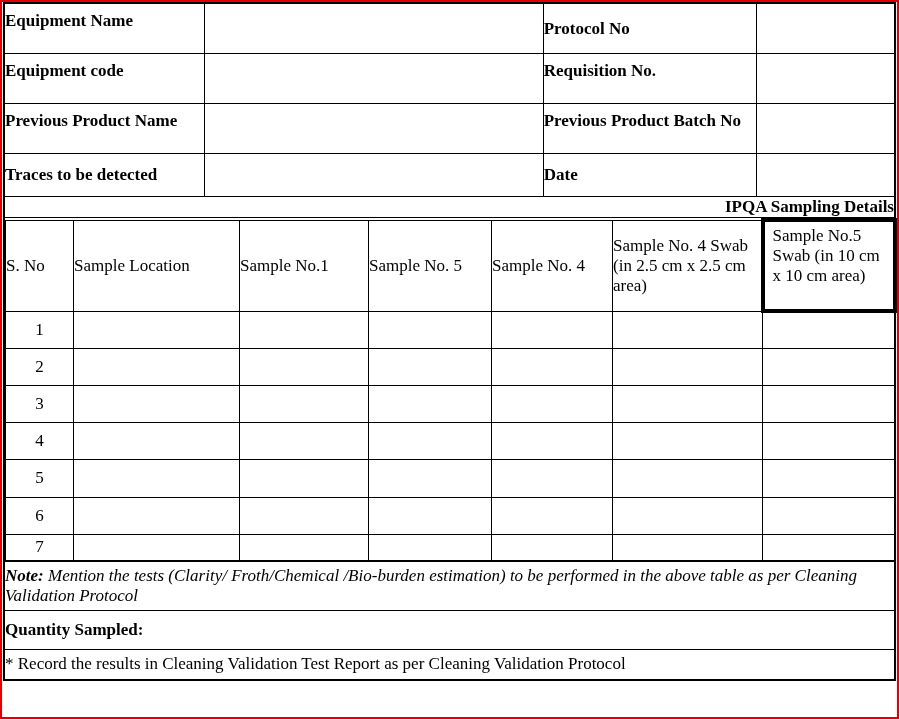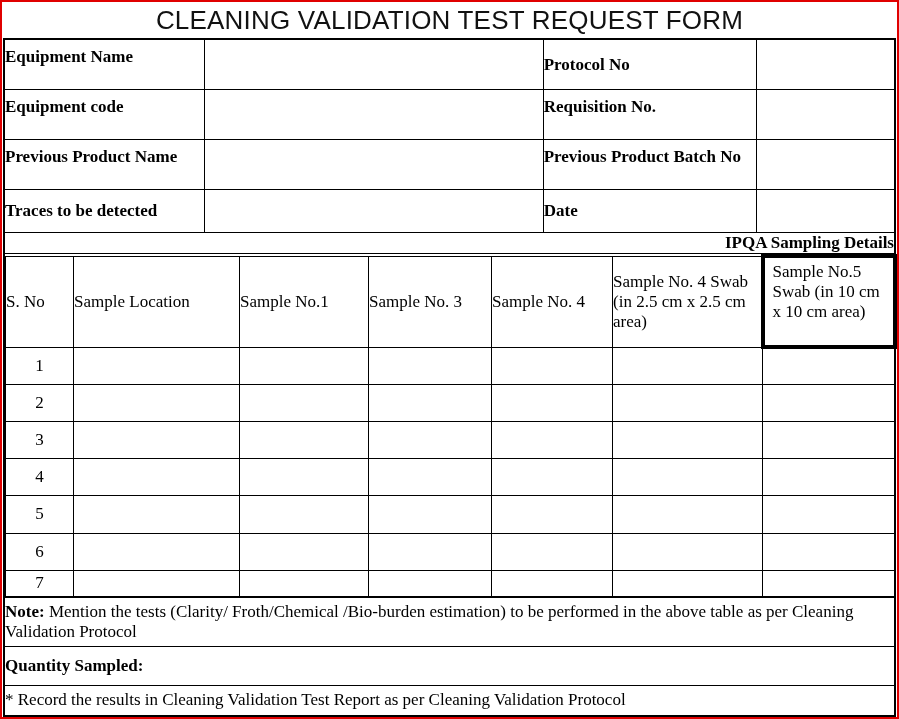--- a/index.html
+++ b/index.html
@@ -93,38 +93,38 @@
     text-align: center;
     vertical-align: middle;
   }
 
   
   .note {
     padding: 7px 10px 9px 10px;
     line-height: 24px;
     text-align: left;
     vertical-align: top;
+    font-style: italic;
   }
   .note b { font-weight: bold; }
   .qty {
     font-weight: bold;
     padding: 9px 10px 10px 10px;
     vertical-align: middle;
   }
   .record {
     padding: 7px 10px 7px 10px;
     vertical-align: middle;
   }
 </style>
 </head>
 <body>
 
 <div class="page">
 
-  <div class="doc-title">CLEANING VALIDATION TEST REQUEST FORM</div>
 
   <table class="form">
     <colgroup>
       <col style="width:200px">
       <col style="width:338px">
       <col style="width:213px">
       <col style="width:138px">
     </colgroup>
     <tbody>
 
@@ -170,21 +170,21 @@
               <col style="width:123px">
               <col style="width:121px">
               <col style="width:150px">
               <col style="width:132px">
             </colgroup>
             <tbody>
               <tr>
                 <td class="colhead" style="height:90px;border:1px solid #000">S. No</td>
                 <td class="colhead" style="border:1px solid #000">Sample Location</td>
                 <td class="colhead" style="border:1px solid #000">Sample No.1</td>
-                <td class="colhead" style="border:1px solid #000">Sample No. 3</td>
+                <td class="colhead" style="border:1px solid #000">Sample No. 5</td>
                 <td class="colhead" style="border:1px solid #000">Sample No. 4</td>
                 <td class="colhead" style="border:1px solid #000">Sample No. 4 Swab (in 2.5 cm x 2.5 cm area)</td>
                 <td class="colhead left-top" style="border:4px solid #000000">Sample No.5 Swab (in 10 cm x 10 cm area)</td>
               </tr>
 
               <tr>
                 <td class="sno" style="height:36px;border:1px solid #000">1</td>
                 <td style="border:1px solid #000"></td>
                 <td style="border:1px solid #000"></td>
                 <td style="border:1px solid #000"></td>

